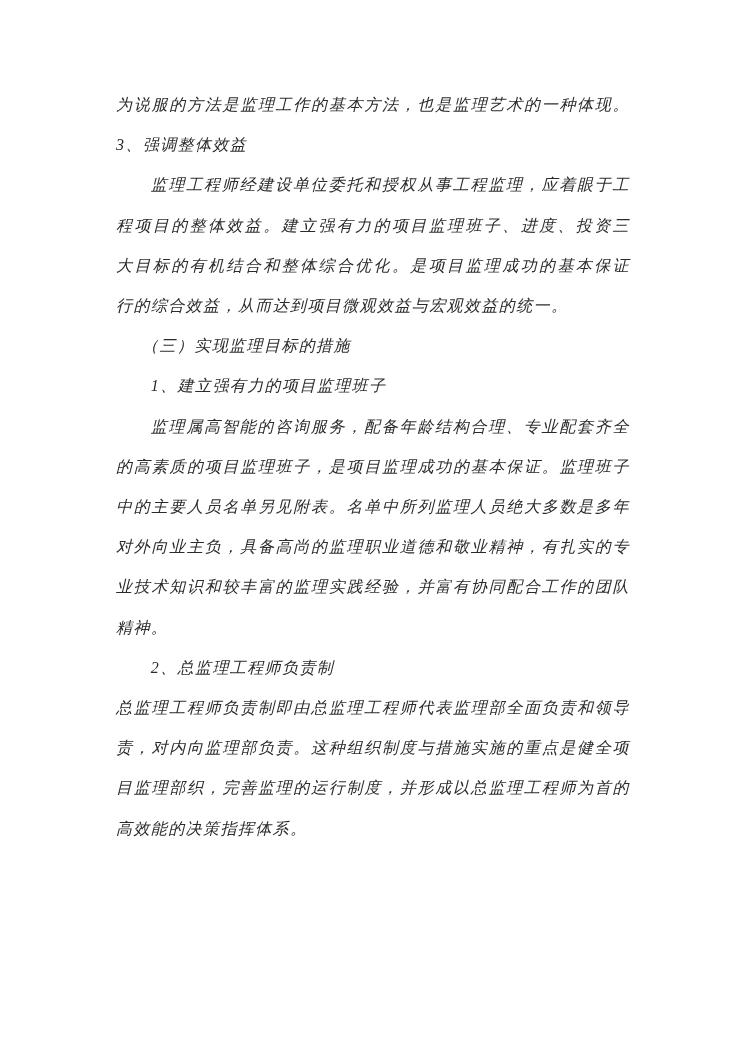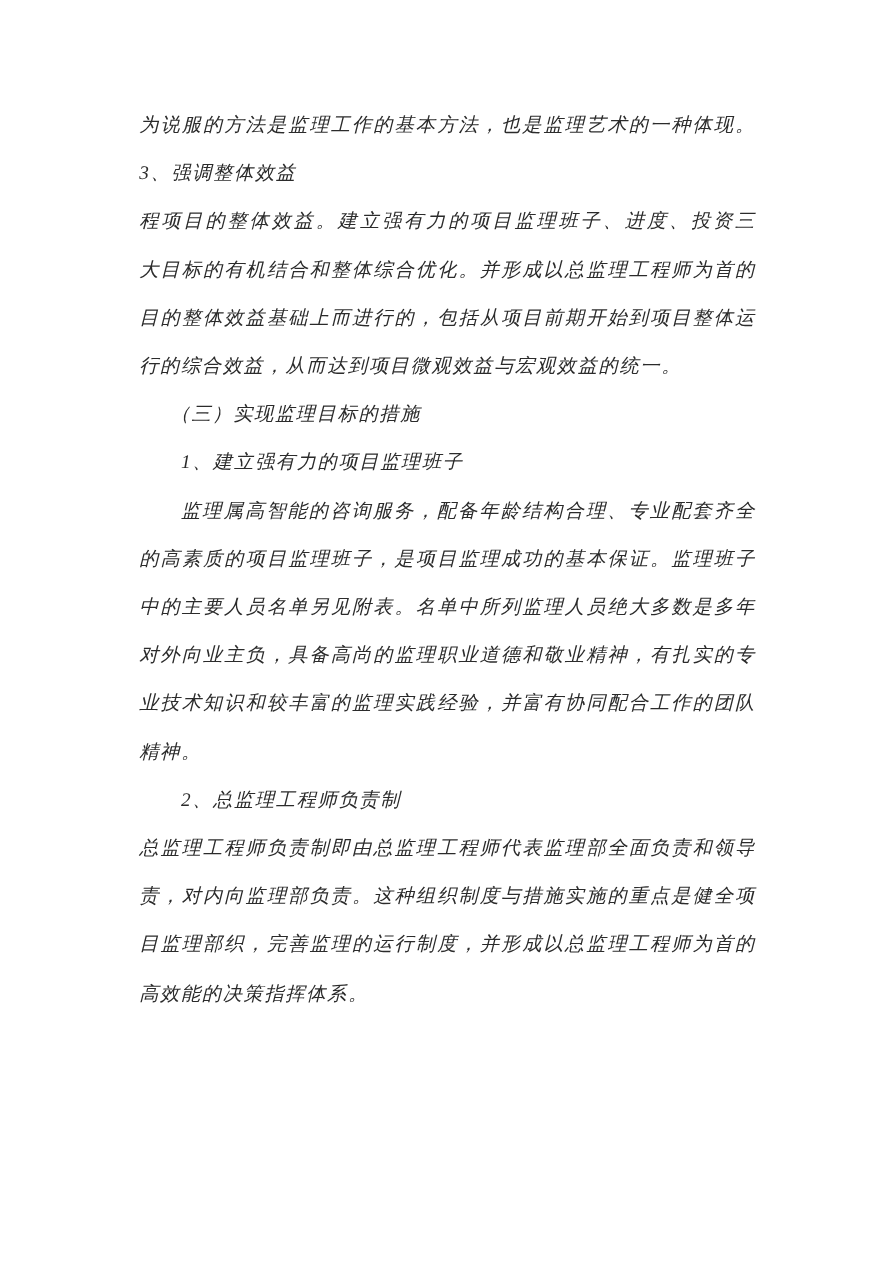--- a/index.html
+++ b/index.html
@@ -43,23 +43,23 @@
   }
 </style>
 </head>
 <body>
 
 <div id="page" style="background: rgb(255, 255, 255);">
   <div id="textblock" style="color: rgb(43, 43, 43);">
 
   <div class="line justify" style="padding-left: 0px;">为说服的方法是监理工作的基本方法，也是监理艺术的一种体现。</div>
       <div class="line" style="padding-left: 0px;">3、强调整体效益</div>
+      <div class="line justify" style="padding-left: 34.8px;">监理工程师经建设单位委托和授权从事工程监理，应着眼于工</div>
       <div class="line justify" style="padding-left: 0px;">程项目的整体效益。建立强有力的项目监理班子、进度、投资三</div>
-      <div class="line justify" style="padding-left: 0px;">大目标的有机结合和整体综合优化。并形成以总监理工程师为首的</div>
-      <div class="line justify" style="padding-left: 0px;">目的整体效益基础上而进行的，包括从项目前期开始到项目整体运</div>
+      <div class="line justify" style="padding-left: 0px;">大目标的有机结合和整体综合优化。是项目监理成功的基本保证</div>
       <div class="line" style="padding-left: 0px;">行的综合效益，从而达到项目微观效益与宏观效益的统一。</div>
       <div class="line" style="padding-left: 26.1px;">（三）实现监理目标的措施</div>
       <div class="line" style="padding-left: 34.8px;">1、建立强有力的项目监理班子</div>
       <div class="line justify" style="padding-left: 34.8px;">监理属高智能的咨询服务，配备年龄结构合理、专业配套齐全</div>
       <div class="line justify" style="padding-left: 0px;">的高素质的项目监理班子，是项目监理成功的基本保证。监理班子</div>
       <div class="line justify" style="padding-left: 0px;">中的主要人员名单另见附表。名单中所列监理人员绝大多数是多年</div>
       <div class="line justify" style="padding-left: 0px;">对外向业主负，具备高尚的监理职业道德和敬业精神，有扎实的专</div>
       <div class="line justify" style="padding-left: 0px;">业技术知识和较丰富的监理实践经验，并富有协同配合工作的团队</div>
       <div class="line" style="padding-left: 0px;">精神。</div>
       <div class="line" style="padding-left: 34.8px;">2、总监理工程师负责制</div>

